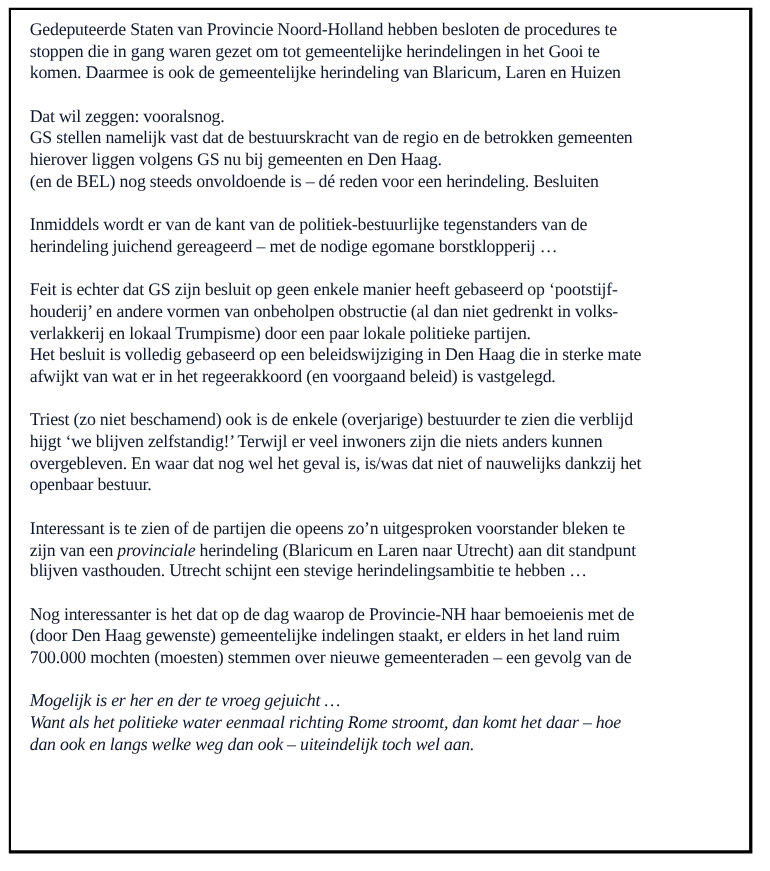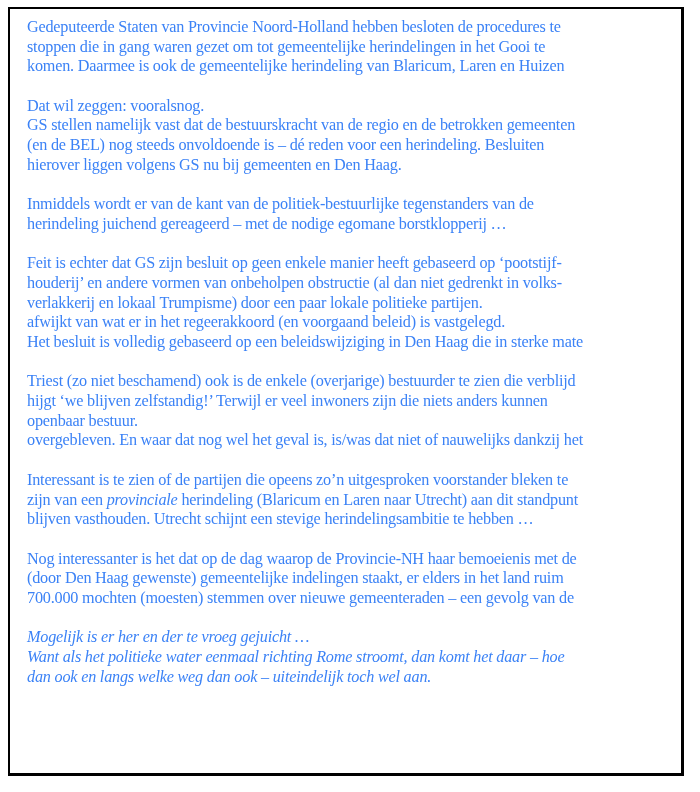--- a/index.html
+++ b/index.html
@@ -45,48 +45,48 @@
     height: 19.7px;
   }
   .it {
     font-style: italic;
   }
 </style>
 </head>
 <body>
 
 <div class="canvas">
-  <div class="doc-box" style="border-color: rgb(0, 0, 0); color: #3b82f6;">
+  <div class="doc-box" style="border-color: rgb(0, 0, 0); color: #0f172a;">
       <div class="block">
         <div class="line"><span>Gedeputeerde Staten van Provincie Noord-Holland hebben besloten de procedures te</span></div>
         <div class="line"><span>stoppen die in gang waren gezet om tot gemeentelijke herindelingen in het Gooi te</span></div>
         <div class="line"><span>komen. Daarmee is ook de gemeentelijke herindeling van Blaricum, Laren en Huizen</span></div>
       </div>
       <div class="block">
         <div class="line"><span>Dat wil zeggen: vooralsnog.</span></div>
         <div class="line"><span>GS stellen namelijk vast dat de bestuurskracht van de regio en de betrokken gemeenten</span></div>
+        <div class="line"><span>hierover liggen volgens GS nu bij gemeenten en Den Haag.</span></div>
         <div class="line"><span>(en de BEL) nog steeds onvoldoende is – dé reden voor een herindeling. Besluiten</span></div>
-        <div class="line"><span>hierover liggen volgens GS nu bij gemeenten en Den Haag.</span></div>
       </div>
       <div class="block">
         <div class="line"><span>Inmiddels wordt er van de kant van de politiek-bestuurlijke tegenstanders van de</span></div>
         <div class="line"><span>herindeling juichend gereageerd – met de nodige egomane borstklopperij …</span></div>
       </div>
       <div class="block">
         <div class="line"><span>Feit is echter dat GS zijn besluit op geen enkele manier heeft gebaseerd op ‘pootstijf-</span></div>
         <div class="line"><span>houderij’ en andere vormen van onbeholpen obstructie (al dan niet gedrenkt in volks-</span></div>
         <div class="line"><span>verlakkerij en lokaal Trumpisme) door een paar lokale politieke partijen.</span></div>
+        <div class="line"><span>Het besluit is volledig gebaseerd op een beleidswijziging in Den Haag die in sterke mate</span></div>
         <div class="line"><span>afwijkt van wat er in het regeerakkoord (en voorgaand beleid) is vastgelegd.</span></div>
-        <div class="line"><span>Het besluit is volledig gebaseerd op een beleidswijziging in Den Haag die in sterke mate</span></div>
       </div>
       <div class="block">
         <div class="line"><span>Triest (zo niet beschamend) ook is de enkele (overjarige) bestuurder te zien die verblijd</span></div>
         <div class="line"><span>hijgt ‘we blijven zelfstandig!’ Terwijl er veel inwoners zijn die niets anders kunnen</span></div>
+        <div class="line"><span>overgebleven. En waar dat nog wel het geval is, is/was dat niet of nauwelijks dankzij het</span></div>
         <div class="line"><span>openbaar bestuur.</span></div>
-        <div class="line"><span>overgebleven. En waar dat nog wel het geval is, is/was dat niet of nauwelijks dankzij het</span></div>
       </div>
       <div class="block">
         <div class="line"><span>Interessant is te zien of de partijen die opeens zo’n uitgesproken voorstander bleken te</span></div>
         <div class="line"><span>zijn van een </span><span class="it">provinciale</span><span> herindeling (Blaricum en Laren naar Utrecht) aan dit standpunt</span></div>
         <div class="line"><span>blijven vasthouden. Utrecht schijnt een stevige herindelingsambitie te hebben …</span></div>
       </div>
       <div class="block">
         <div class="line"><span>Nog interessanter is het dat op de dag waarop de Provincie-NH haar bemoeienis met de</span></div>
         <div class="line"><span>(door Den Haag gewenste) gemeentelijke indelingen staakt, er elders in het land ruim</span></div>
         <div class="line"><span>700.000 mochten (moesten) stemmen over nieuwe gemeenteraden – een gevolg van de</span></div>

